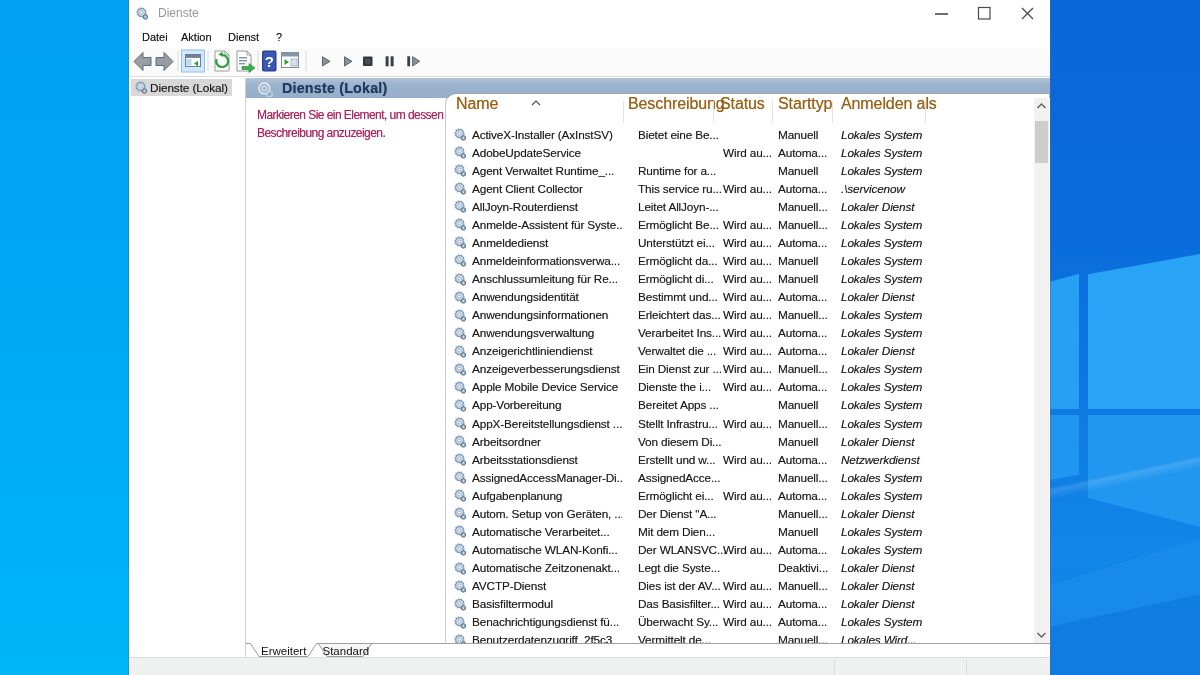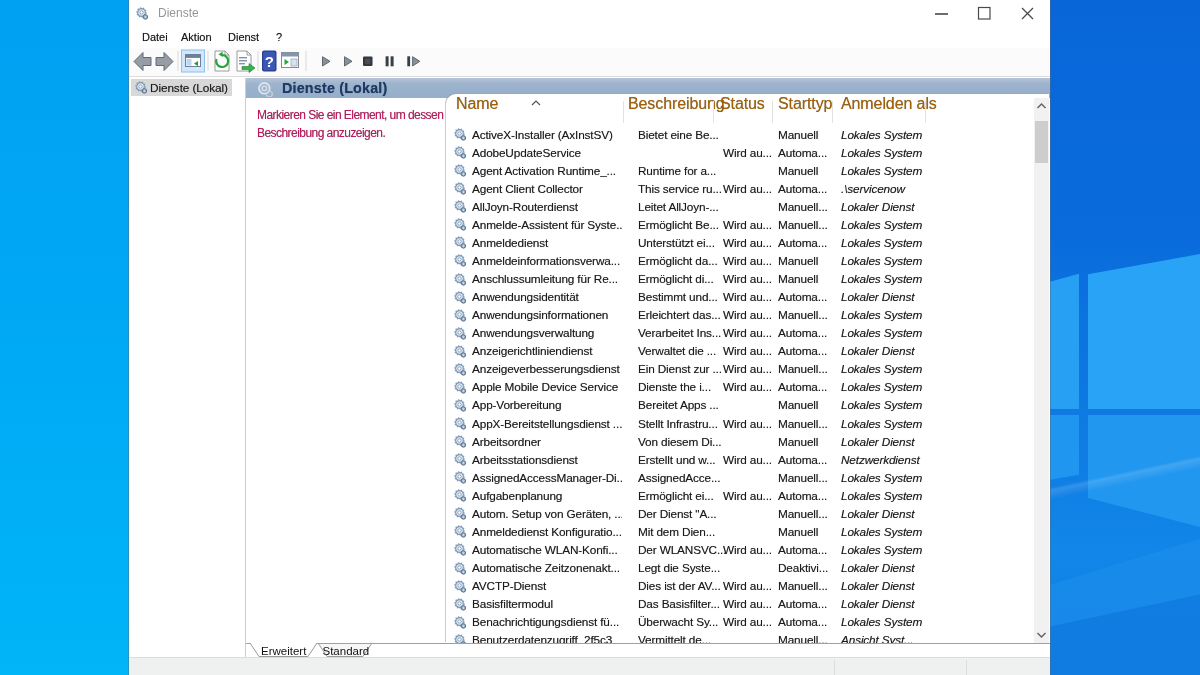--- a/index.html
+++ b/index.html
@@ -213,21 +213,21 @@
               <span class="c n">AdobeUpdateService</span>
               <span class="c b"></span>
               <span class="c s">Wird au...</span>
               <span class="c t">Automa...</span>
               <span class="c a">Lokales System</span>
             </div>
 <div class="row">
               <svg class="gear" width="13" height="13">
                 <use href="#gear"></use>
               </svg>
-              <span class="c n">Agent Activation Runtime_...</span>
+              <span class="c n">Agent Verwaltet Runtime_...</span>
               <span class="c b">Runtime for a...</span>
               <span class="c s"></span>
               <span class="c t">Manuell</span>
               <span class="c a">Lokales System</span>
             </div>
 <div class="row">
               <svg class="gear" width="13" height="13">
                 <use href="#gear"></use>
               </svg>
               <span class="c n">Agent Client Collector</span>
@@ -413,21 +413,21 @@
               <span class="c n">Autom. Setup von Geräten, ...</span>
               <span class="c b">Der Dienst "A...</span>
               <span class="c s"></span>
               <span class="c t">Manuell...</span>
               <span class="c a">Lokaler Dienst</span>
             </div>
 <div class="row">
               <svg class="gear" width="13" height="13">
                 <use href="#gear"></use>
               </svg>
-              <span class="c n">Anmeldedienst Konfiguratio...</span>
+              <span class="c n">Automatische Verarbeitet...</span>
               <span class="c b">Mit dem Dien...</span>
               <span class="c s"></span>
               <span class="c t">Manuell</span>
               <span class="c a">Lokales System</span>
             </div>
 <div class="row">
               <svg class="gear" width="13" height="13">
                 <use href="#gear"></use>
               </svg>
               <span class="c n">Automatische WLAN-Konfi...</span>
@@ -477,21 +477,21 @@
               <span class="c a">Lokales System</span>
             </div>
 <div class="row">
               <svg class="gear" width="13" height="13">
                 <use href="#gear"></use>
               </svg>
               <span class="c n">Benutzerdatenzugriff_2f5c3</span>
               <span class="c b">Vermittelt de...</span>
               <span class="c s"></span>
               <span class="c t">Manuell...</span>
-              <span class="c a">Ansicht Syst...</span>
+              <span class="c a">Lokales Wird...</span>
             </div>
     </div>
     <div id="sb">
       <svg width="15" height="16" style="position:absolute;left:0;top:0">
               <path d="M3.5 10 L7.5 6 L11.5 10" fill="none" stroke="#606060" stroke-width="1.4"></path>
             </svg>
       <div class="thumb"></div>
       <svg width="15" height="16" style="position:absolute;left:0;top:529px">
               <path d="M3.5 6 L7.5 10 L11.5 6" fill="none" stroke="#606060" stroke-width="1.4"></path>
             </svg>

